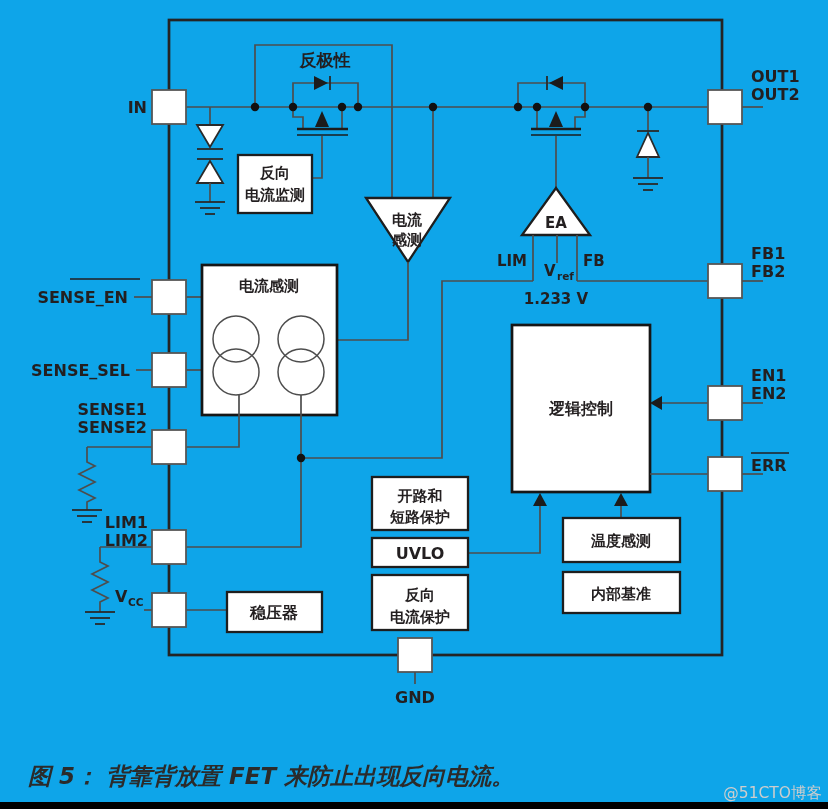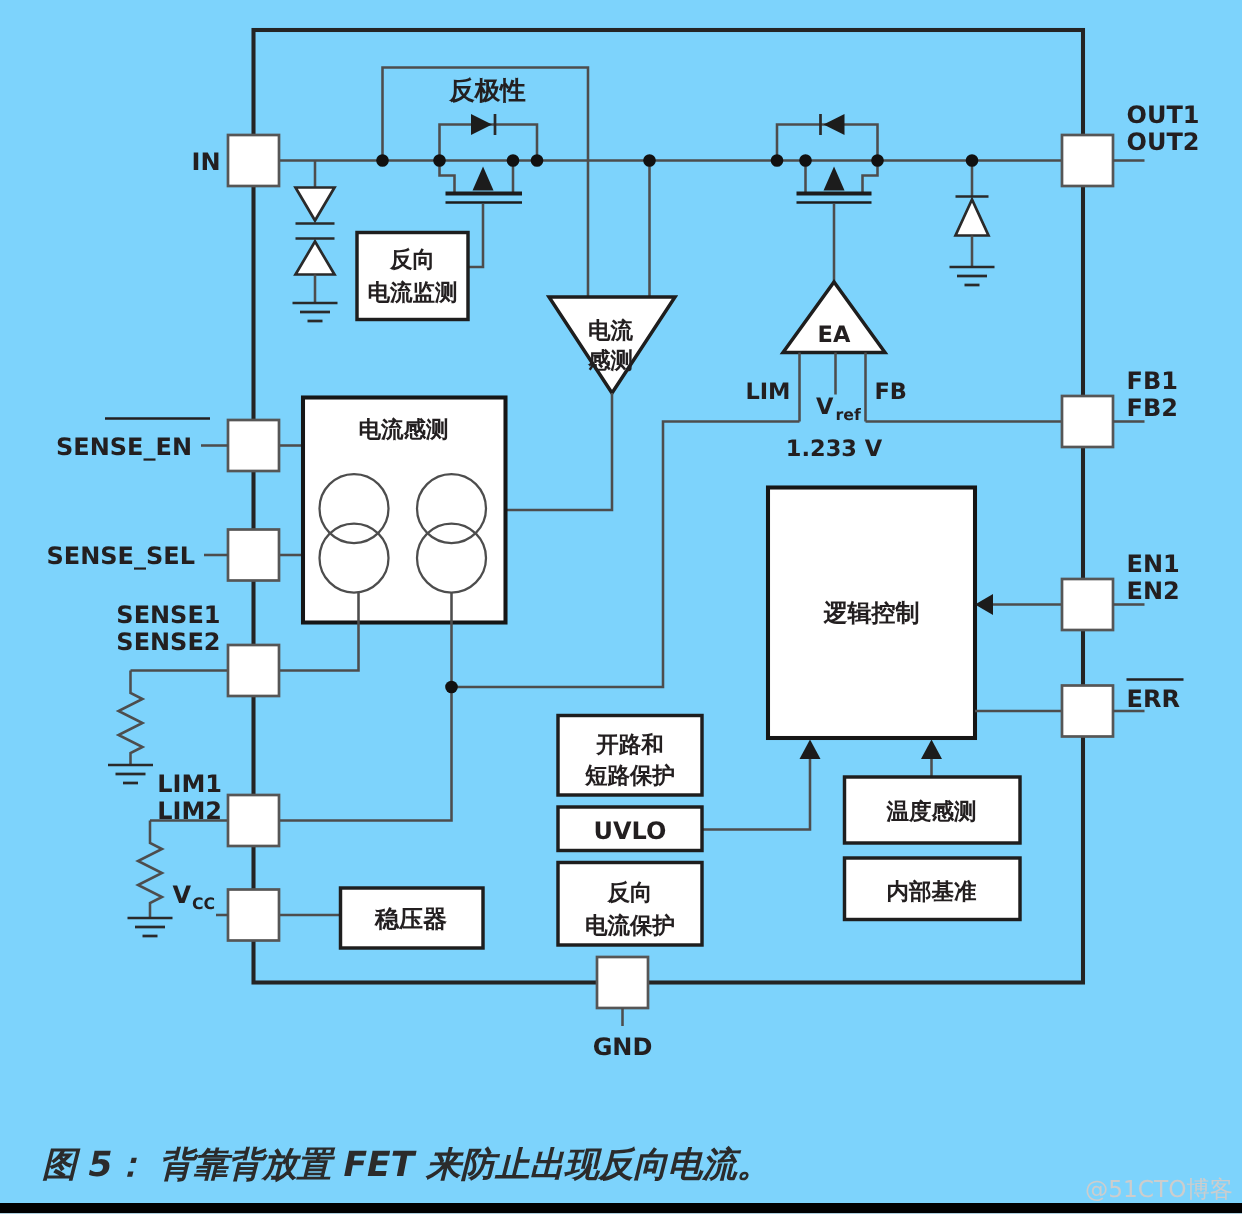--- a/index.html
+++ b/index.html
@@ -1,16 +1,16 @@
 <!DOCTYPE html>
 <html><head>
 <meta charset="utf-8">
 <style>
   html,body{margin:0;padding:0;background:#ffffff;}
-  #stage{position:relative;width:828px;height:809px;background:#7dd3fc;overflow:hidden;
+  #stage{position:relative;width:828px;height:809px;background:#0ea5e9;overflow:hidden;
          font-family:"DejaVu Sans","Liberation Sans",sans-serif;}
   svg{position:absolute;left:0;top:0;}
   svg text{fill:#231f20;font-family:"DejaVu Sans","Liberation Sans",sans-serif;font-weight:bold;}
   .wire{stroke:#4d4d4d;stroke-width:1.7;fill:none;}
   .sym{stroke:#2a2a2a;stroke-width:1.8;fill:none;}
   .solid{fill:#1c1c1c;stroke:none;}
   .openpoly{fill:#ffffff;stroke:#2a2a2a;stroke-width:1.8;}
   .boxline{stroke:#1e1e1e;stroke-width:2.3;fill:#ffffff;}
   .boxheavy{stroke:#161616;stroke-width:2.7;fill:#ffffff;}
   .outer{stroke:#242424;stroke-width:2.7;fill:none;}

